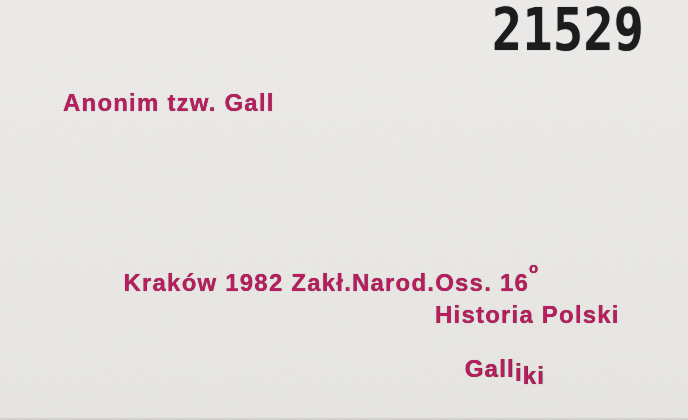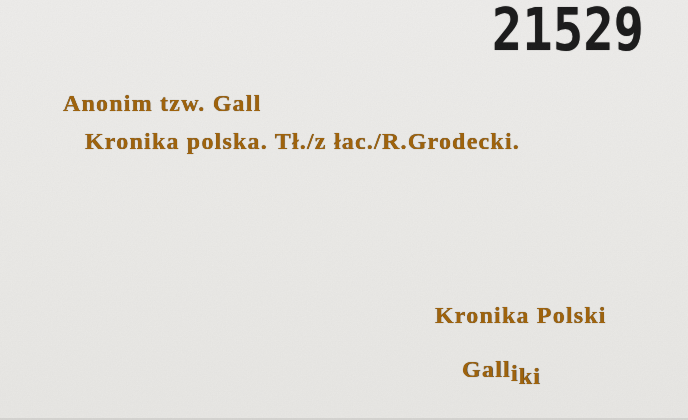--- a/index.html
+++ b/index.html
@@ -14,26 +14,26 @@
     background: linear-gradient(180deg, #f0efed 0%, #edece9 55%, #eae9e6 100%);
     font-family: "Liberation Mono", monospace;
   }
   .card {
     position: absolute;
     inset: 0;
   }
   
   .tw {
     position: absolute;
-    font-family: Liberation Serif, serif;
+    font-family: Liberation Sans, sans-serif;
     font-size: 24px;
     line-height: 24px;
     font-weight: 700;
     letter-spacing: 1.2px;
-    color: #a16207;
+    color: #be185d;
     white-space: pre;
     text-shadow: 0 0 0.7px rgba(25,25,25,0.85);
     text-align: center;
   }
   .line-author    { top: 91px;  left: 63px; }
   .line-title     { top: 129px; left: 85px; }
   .line-transl    { top: 166px; left: 62px; }
   .line-edition   { top: 203px; left: 62px; }
   .line-imprint   { top: 241px; left: 92px; }
   .line-pages     { top: 278px; left: 90px; }
@@ -78,27 +78,29 @@
 </style>
 </head>
 <body>
 
 <div class="card">
 
   <div class="stamp">21529</div>
 
   <div class="tw line-author">Anonim tzw. Gall</div>
 
-  <div class="tw line-title">Kronika polska. Tł./z łac./R.Grodecki.</div>
 
 
 
+  <div class="tw line-imprint">
+    <span>Kraków 1982 Zakł.Narod.Oss. 16</span><sup class="fmt-sup">o</sup>
+  </div>
 
 
-  <div class="tw line-subject">Kronika Polski</div>
+  <div class="tw line-subject">Historia Polski</div>
 
   <div class="tw line-subject2">
     <span>Gall</span><span class="drop1">i</span><span class="drop2">ki</span>
   </div>
 
   <div class="bottom-edge"></div>
 
   <svg class="noise" width="688" height="420">
     <filter id="paperNoise">
       <feTurbulence type="fractalNoise" baseFrequency="0.8" numOctaves="2" stitchTiles="stitch"></feTurbulence>

